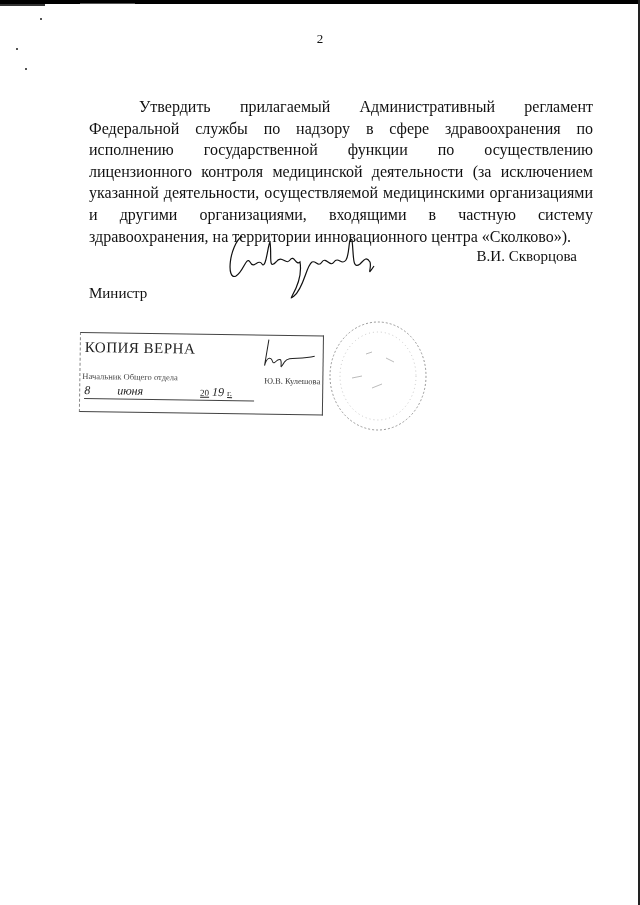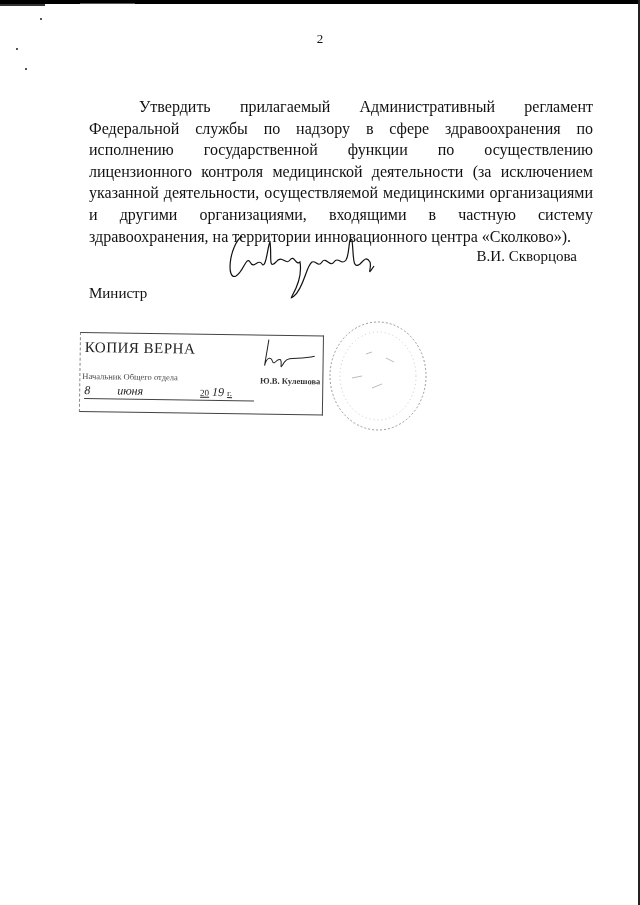--- a/index.html
+++ b/index.html
@@ -11,21 +11,21 @@
     .page-number { position:absolute; left:0; width:640px; top:31px; text-align:center; font-size:13px; }
     .body-text { position:absolute; left:89px; top:52px; width:504px; font-size:16px; line-height:21.6px; text-align:justify;margin-top:44px; }
     .body-text p { margin:0; text-indent:50px; }
     .sig-row { position:absolute; left:89px; top:248px; width:504px; font-size:15px; }
     .sig-title { position:absolute; left:0; top:0;margin-top:37px; }
     .sig-name { position:absolute; right:16px; top:0; }
     .signature { position:absolute; left:135px; top:-22px; width:165px; height:80px; }
     .copy-box { position:absolute; left:80px; top:332px; width:242px; height:78px; border:1px solid #444; border-left:1px dashed #888; transform:rotate(0.8deg); transform-origin:left top; }
     .copy-title { position:absolute; left:4px; top:6px; font-size:15px; letter-spacing:0.5px; color:#222; }
     .copy-role { position:absolute; left:2px; top:38px; font-size:8.5px; color:#444; }
-    .copy-person { position:absolute; right:2px; top:40px; font-size:8.5px; color:#333;font-weight:bold; }
+    .copy-person { position:absolute; right:2px; top:40px; font-size:8.5px; color:#333; }
     .copy-date { position:absolute; left:4px; top:50px; font-size:12px; font-style:italic; color:#222; width:170px; border-bottom:1px solid #444; }
     .copy-date .day { display:inline-block; width:30px; }
     .copy-date .month { display:inline-block; width:80px; }
     .copy-date .year-prefix { font-style:normal; font-size:9px;text-decoration:underline; }
     .copy-sig { position:absolute; right:4px; top:0px; width:70px; height:36px; }
     .stamp { position:absolute; left:322px; top:318px; width:108px; height:118px; }
     .speck { position:absolute; background:#555; width:2px; height:2px; }
   </style>
 </head>
 <body>

